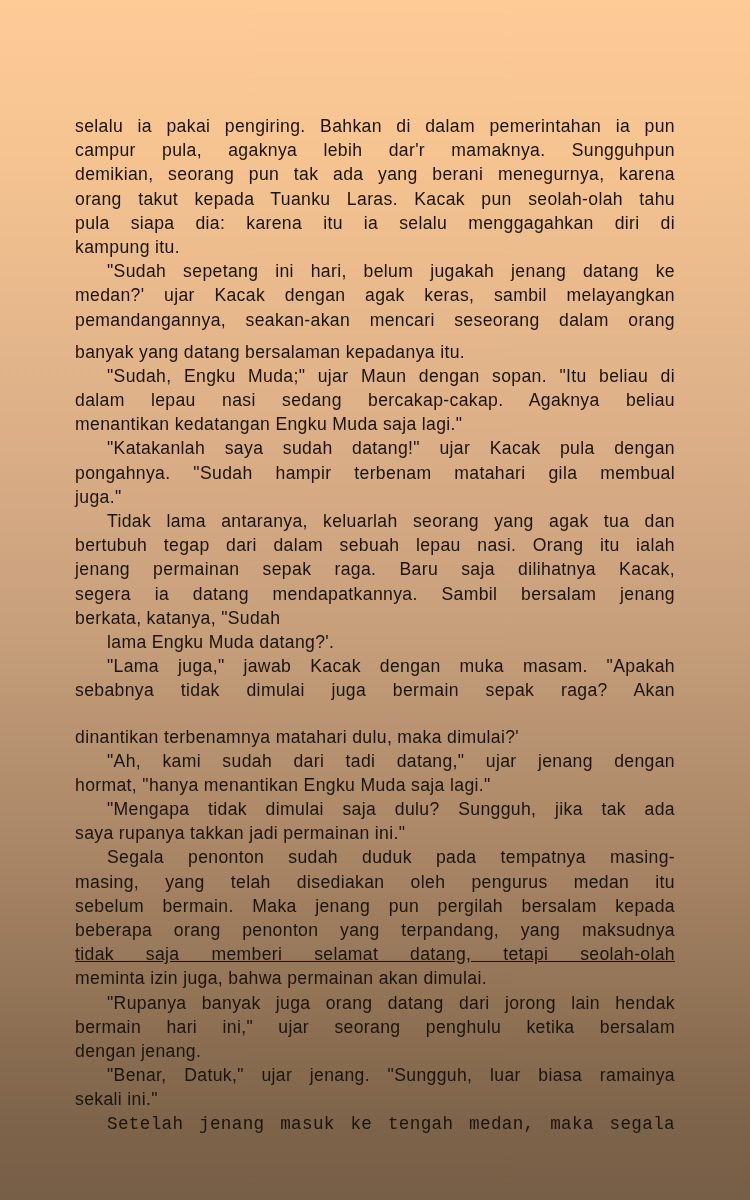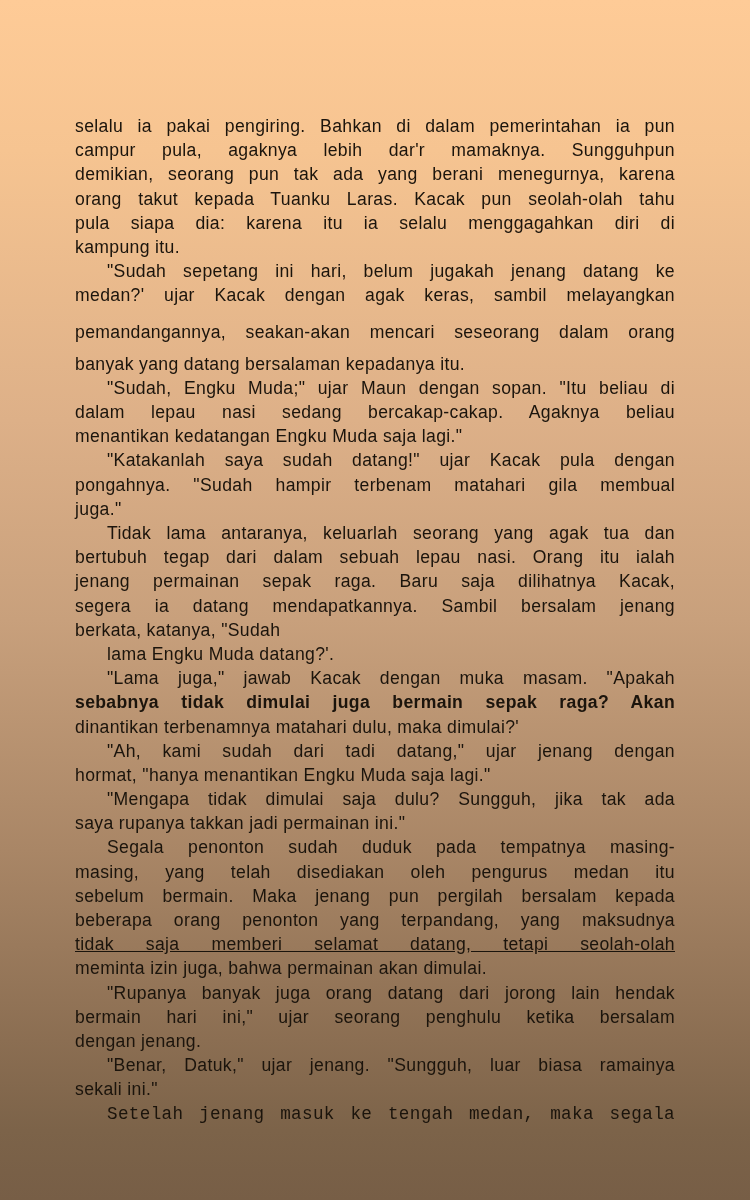--- a/index.html
+++ b/index.html
@@ -60,21 +60,21 @@
     <span class="line" style="white-space: normal;">campur pula, agaknya lebih dar'r mamaknya. Sungguhpun</span>
     <span class="line" style="white-space: normal;">demikian, seorang pun tak ada yang berani menegurnya, karena</span>
     <span class="line" style="white-space: normal;">orang takut kepada Tuanku Laras. Kacak pun seolah-olah tahu</span>
     <span class="line" style="white-space: normal;">pula siapa dia: karena itu ia selalu menggagahkan diri di</span>
     <span class="line last" style="white-space: normal;">kampung itu.</span>
   </div>
 
   <div>
     <span class="line indent" style="white-space: normal;">"Sudah sepetang ini hari, belum jugakah jenang datang ke</span>
     <span class="line" style="white-space: normal;">medan?' ujar Kacak dengan agak keras, sambil melayangkan</span>
-    <span class="line" style="white-space: normal; margin-top: 12px;">pemandangannya, seakan-akan mencari seseorang dalam orang</span>
+    <span class="line" style="white-space: normal;">pemandangannya, seakan-akan mencari seseorang dalam orang</span>
     <span class="line last" style="white-space: normal; margin-top: 8px;">banyak yang datang bersalaman kepadanya itu.</span>
   </div>
 
   <div>
     <span class="line indent" style="white-space: normal;">"Sudah, Engku Muda;" ujar Maun dengan sopan. "Itu beliau di</span>
     <span class="line" style="white-space: normal;">dalam lepau nasi sedang bercakap-cakap. Agaknya beliau</span>
     <span class="line last" style="white-space: normal;">menantikan kedatangan Engku Muda saja lagi."</span>
   </div>
 
   <div>
@@ -90,22 +90,22 @@
     <span class="line" style="white-space: normal;">segera ia datang mendapatkannya. Sambil bersalam jenang</span>
     <span class="line last" style="white-space: normal;">berkata, katanya, "Sudah</span>
   </div>
 
   <div>
     <span class="line indent last" style="white-space: normal;">lama Engku Muda datang?'.</span>
   </div>
 
   <div>
     <span class="line indent" style="white-space: normal;">"Lama juga," jawab Kacak dengan muka masam. "Apakah</span>
-    <span class="line" style="white-space: normal; font-weight: bold;">sebabnya tidak dimulai juga bermain sepak raga? Akan</span>
-    <span class="line last" style="white-space: normal;">dinantikan terbenamnya matahari dulu, maka dimulai?'</span>
+    <span class="line" style="white-space: normal;">sebabnya tidak dimulai juga bermain sepak raga? Akan</span>
+    <span class="line last" style="white-space: normal; margin-top: 22px;">dinantikan terbenamnya matahari dulu, maka dimulai?'</span>
   </div>
 
   <div>
     <span class="line indent" style="white-space: normal;">"Ah, kami sudah dari tadi datang," ujar jenang dengan</span>
     <span class="line last" style="white-space: normal;">hormat, "hanya menantikan Engku Muda saja lagi."</span>
   </div>
 
   <div>
     <span class="line indent" style="white-space: normal;">"Mengapa tidak dimulai saja dulu? Sungguh, jika tak ada</span>
     <span class="line last" style="white-space: normal;">saya rupanya takkan jadi permainan ini."</span>

